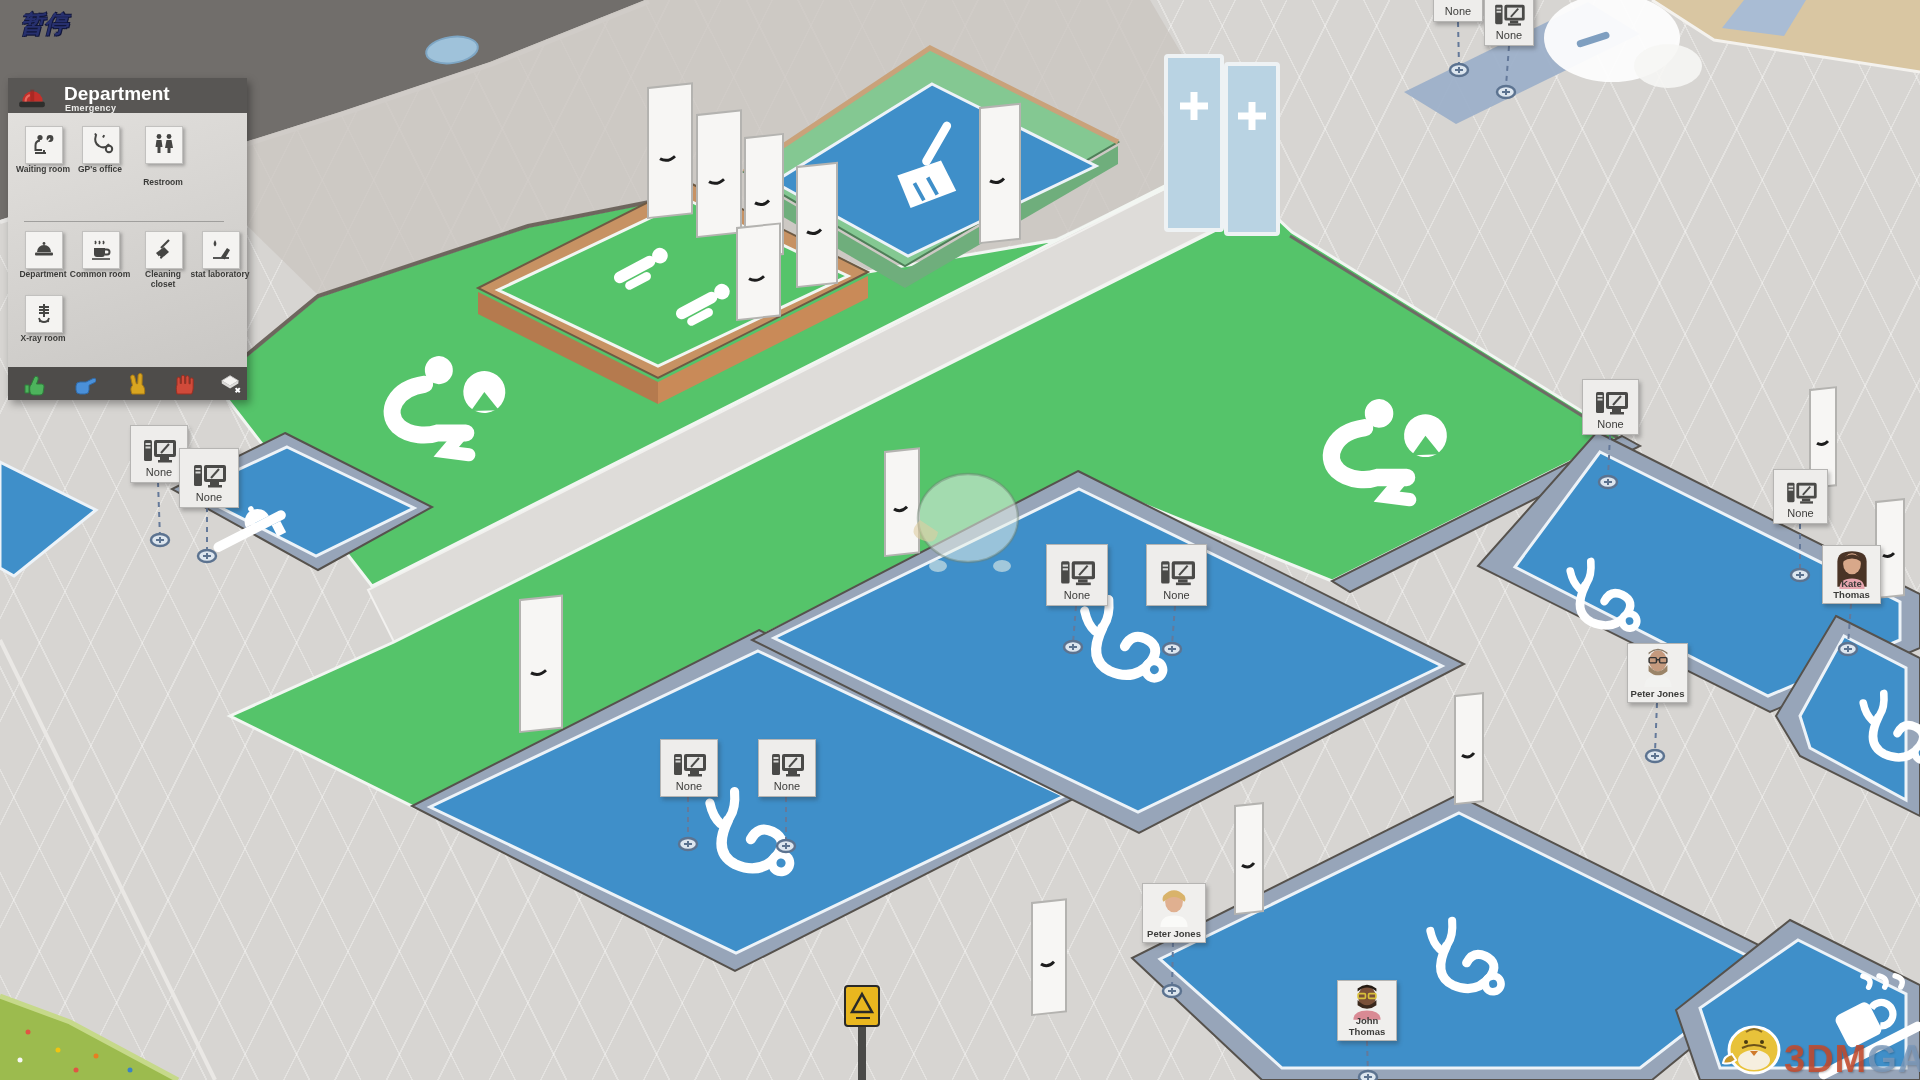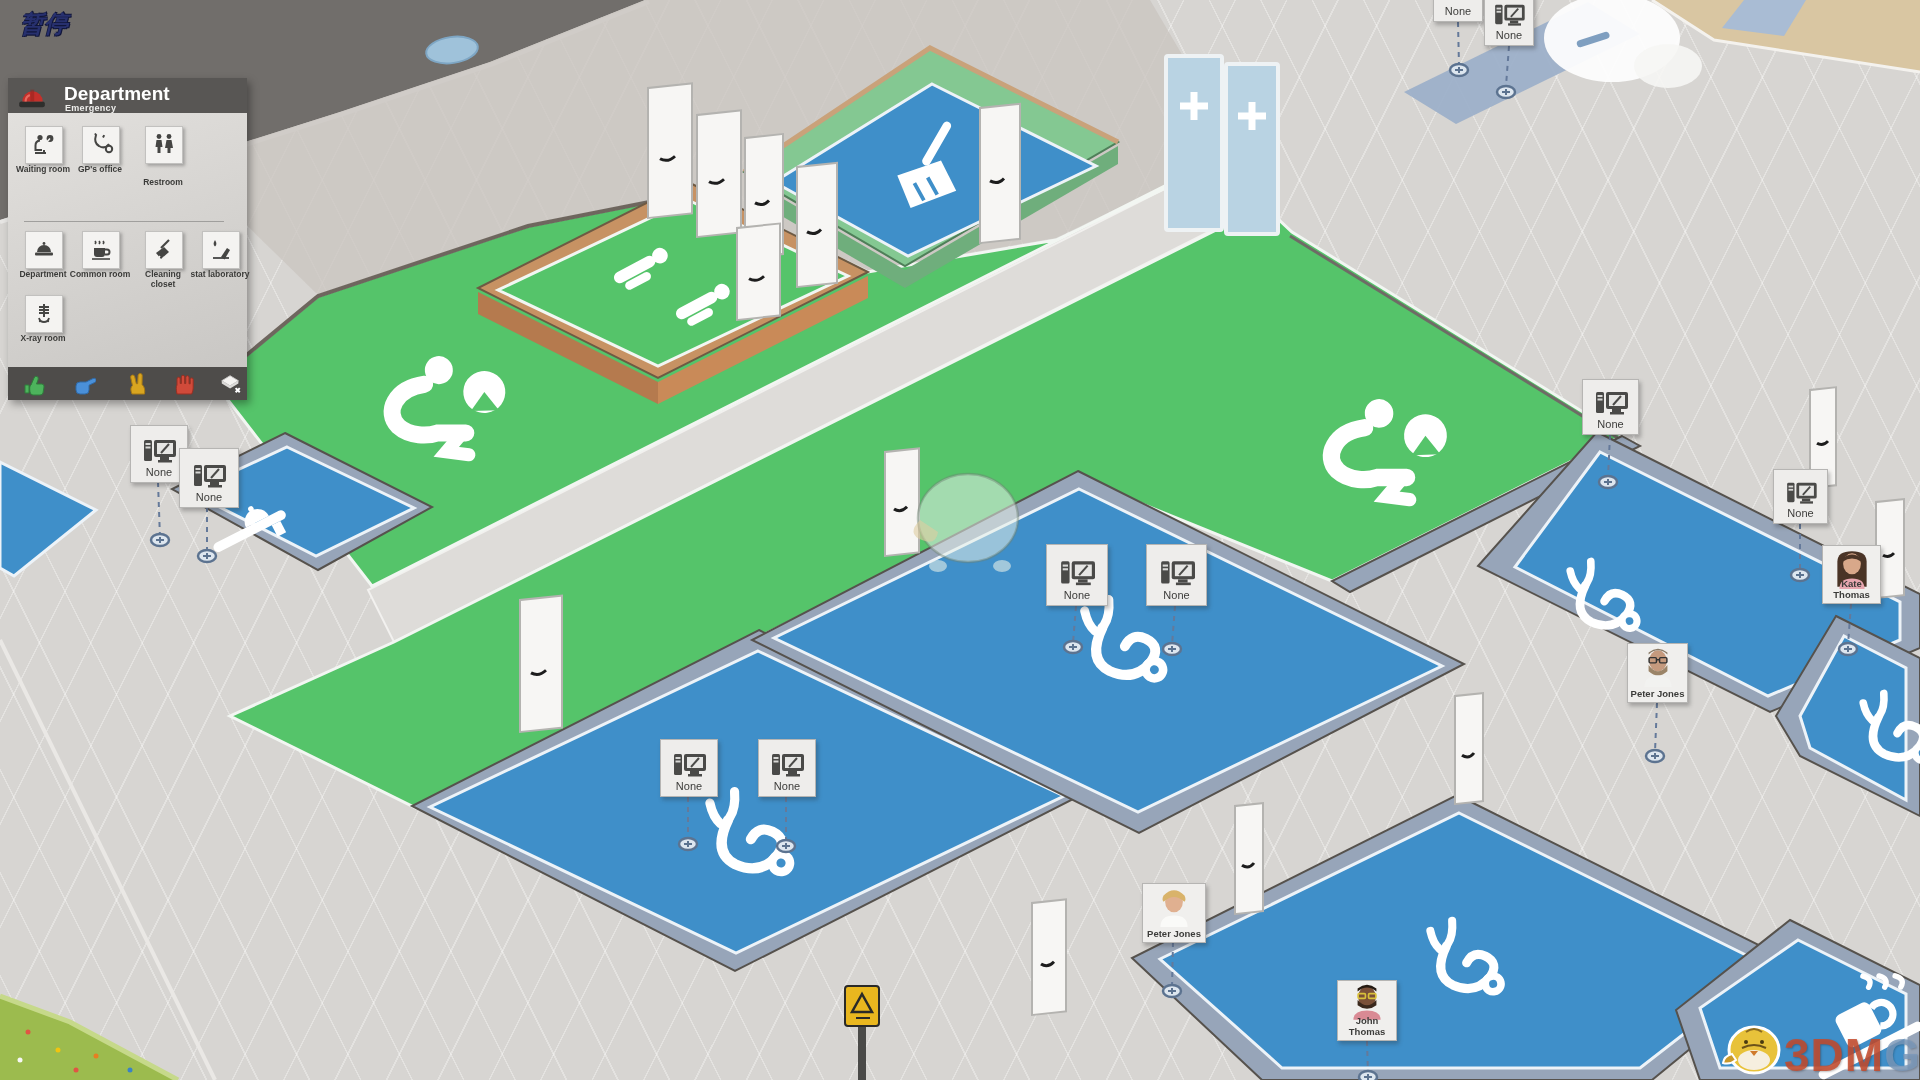--- a/index.html
+++ b/index.html
@@ -47,21 +47,21 @@
   .sign-label{font-size:11px;font-weight:normal;color:#3c3c3a;line-height:1;}
   .sign-card svg{margin-bottom:3px;}
   .portrait-card{position:absolute;background:#f0efed;border:1px solid #b6b5b3;
     box-shadow:2px 3px 4px rgba(40,40,40,.3);box-sizing:border-box;overflow:hidden;}
   .portrait-card svg{position:absolute;left:50%;top:1px;transform:translateX(-50%);}
   .pname{position:absolute;left:0;bottom:2px;width:100%;text-align:center;
     font-size:9.5px;font-weight:bold;color:#3c3c3a;line-height:1.15;}
 
   
   .watermark{position:absolute;left:1722px;top:1018px;display:flex;align-items:flex-end;}
-  .wm-text{font-size:46px;font-weight:bold;letter-spacing:1px;line-height:.9;}
+  .wm-text{font-size:38px;font-weight:bold;letter-spacing:1px;line-height:.9;}
   .wm-left{color:rgba(198,74,43,.85);text-shadow:1px 1px 2px rgba(0,0,0,.25);}
   .wm-right{color:rgba(122,152,186,.8);text-shadow:1px 1px 2px rgba(0,0,0,.2);}
 </style>
 </head>
 <body>
 
 <div class="screen">
 
 <svg class="scene" viewBox="0 0 1920 1080">
   <defs>

